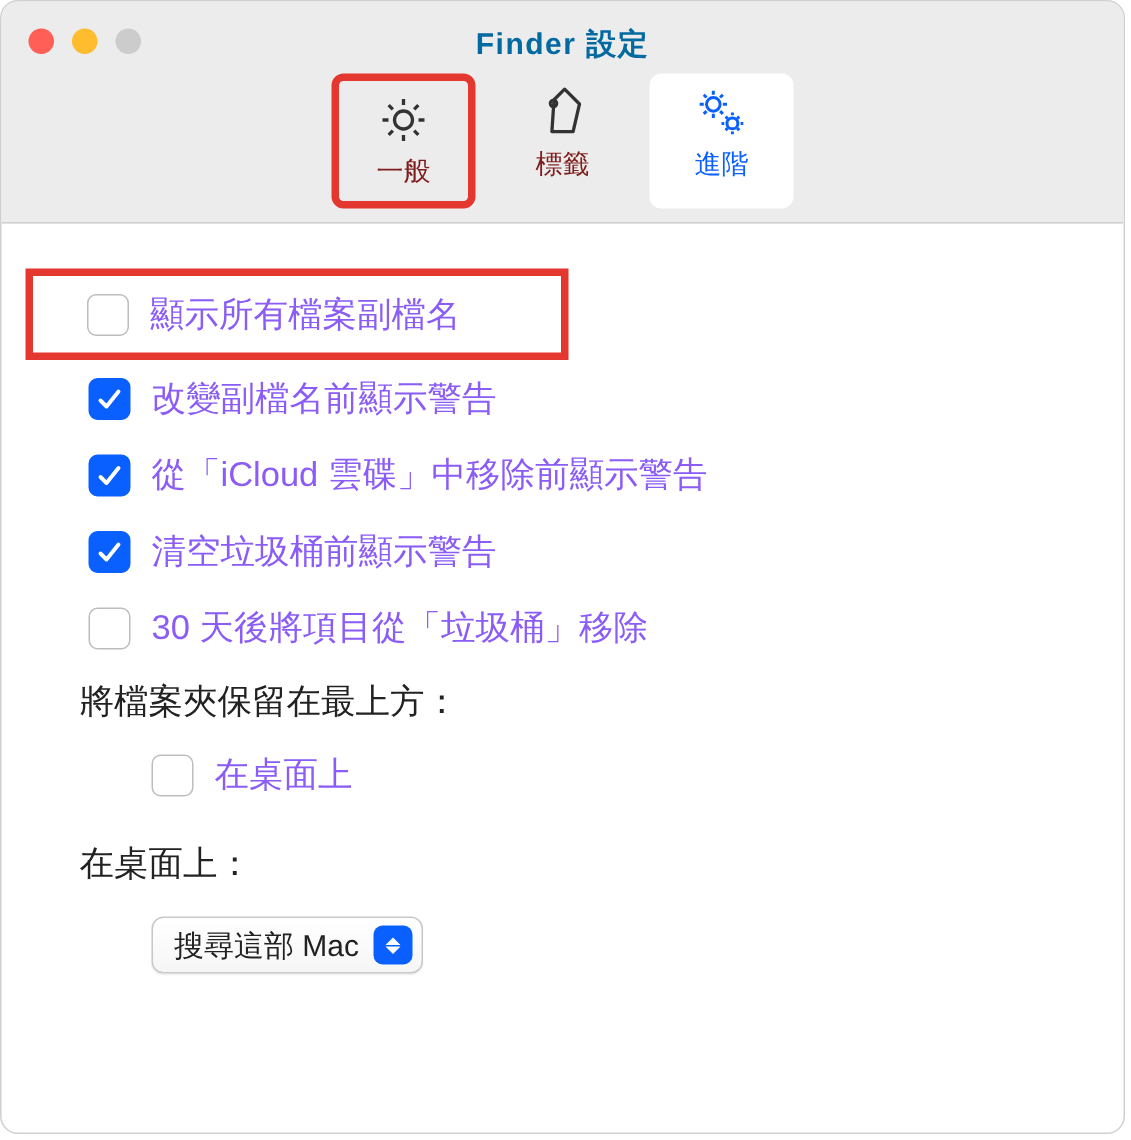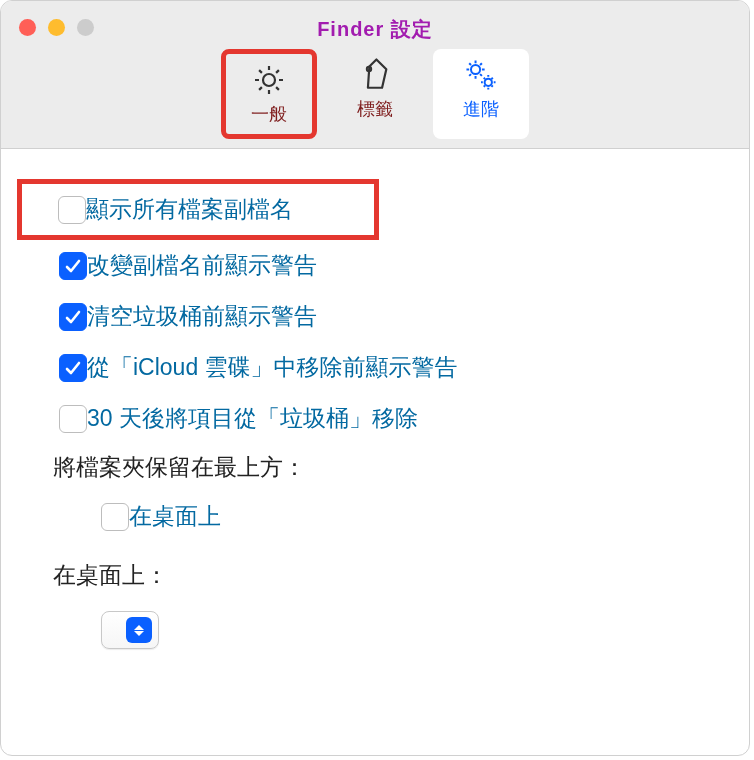--- a/index.html
+++ b/index.html
@@ -36,21 +36,21 @@
       border-radius: 50%;
     }
     .tl-close { background: #ff5f57; }
     .tl-min { background: #febc2e; }
     .tl-max { background: #cccccc; }
     .title {
       text-align: center;
       padding-top: 15px;
       font-size: 20px;
       font-weight: 700;
-      color: #a21caf;
+      color: #0369a1;
       letter-spacing: 1px;
     }
     .tabs {
       display: flex;
       justify-content: center;
       gap: 10px;
       margin-top: 6px;
     }
     .tab {
       width: 96px;
@@ -106,21 +106,22 @@
       flex: none;
     }
     .chk.checked {
       background: #0a60ff;
       border-color: #0a60ff;
     }
     .chk.checked svg { display: block; }
     .chk svg { display: none; }
     .option-label {
       font-size: 23px;
-      color: #0369a1;
+      color: #8b5cf6;
+      margin-left: 14px;
     }
     .row-highlight {
       border: 5px solid #e4372f;
       margin-left: 16px;
       width: 362px;
       padding: 10px 0;
     }
     .row-highlight .chk { margin-left: 36px; }
     .group-label {
       font-size: 23px;
@@ -230,30 +231,30 @@
       </div>
       <span class="option-label">改變副檔名前顯示警告</span>
     </div>
 
     <div class="row">
       <div class="chk checked">
         <svg width="18" height="18" viewBox="0 0 18 18">
             <path d="M3 10 L7 14 L15 4" stroke="#fff" stroke-width="2.6" fill="none" stroke-linecap="round" stroke-linejoin="round"></path>
           </svg>
       </div>
-      <span class="option-label">清空垃圾桶前顯示警告</span>
+      <span class="option-label">從「iCloud 雲碟」中移除前顯示警告</span>
     </div>
 
     <div class="row">
       <div class="chk checked">
         <svg width="18" height="18" viewBox="0 0 18 18">
             <path d="M3 10 L7 14 L15 4" stroke="#fff" stroke-width="2.6" fill="none" stroke-linecap="round" stroke-linejoin="round"></path>
           </svg>
       </div>
-      <span class="option-label">從「iCloud 雲碟」中移除前顯示警告</span>
+      <span class="option-label">清空垃圾桶前顯示警告</span>
     </div>
 
     <div class="row">
       <div class="chk">
         
       </div>
       <span class="option-label">30 天後將項目從「垃圾桶」移除</span>
     </div>
 
     <div class="group-label">將檔案夾保留在最上方：</div>
@@ -263,20 +264,21 @@
       <div class="chk">
         
       </div>
       <span class="option-label">在桌面上</span>
     </div>
 
     <div class="group-label" style="padding-top:18px">在桌面上：</div>
 
     <div class="dropdown-row">
       <div class="dropdown">
+        <span class="dropdown-text">搜尋這部 Mac</span>
         <div class="dropdown-arrow">
           <div class="arrow-up"></div>
           <div class="arrow-down"></div>
         </div>
       </div>
     </div>
 
   </div>
 </div>
 

